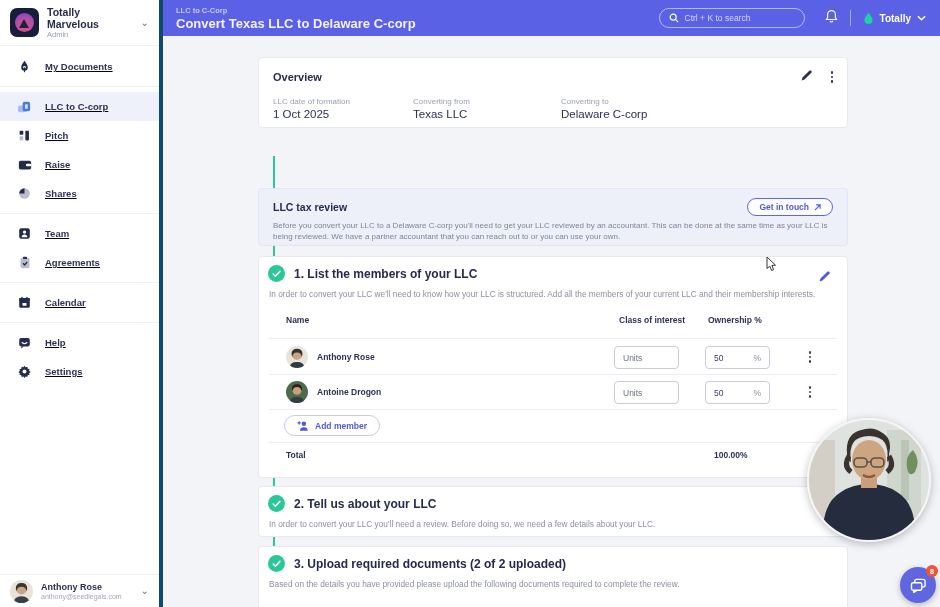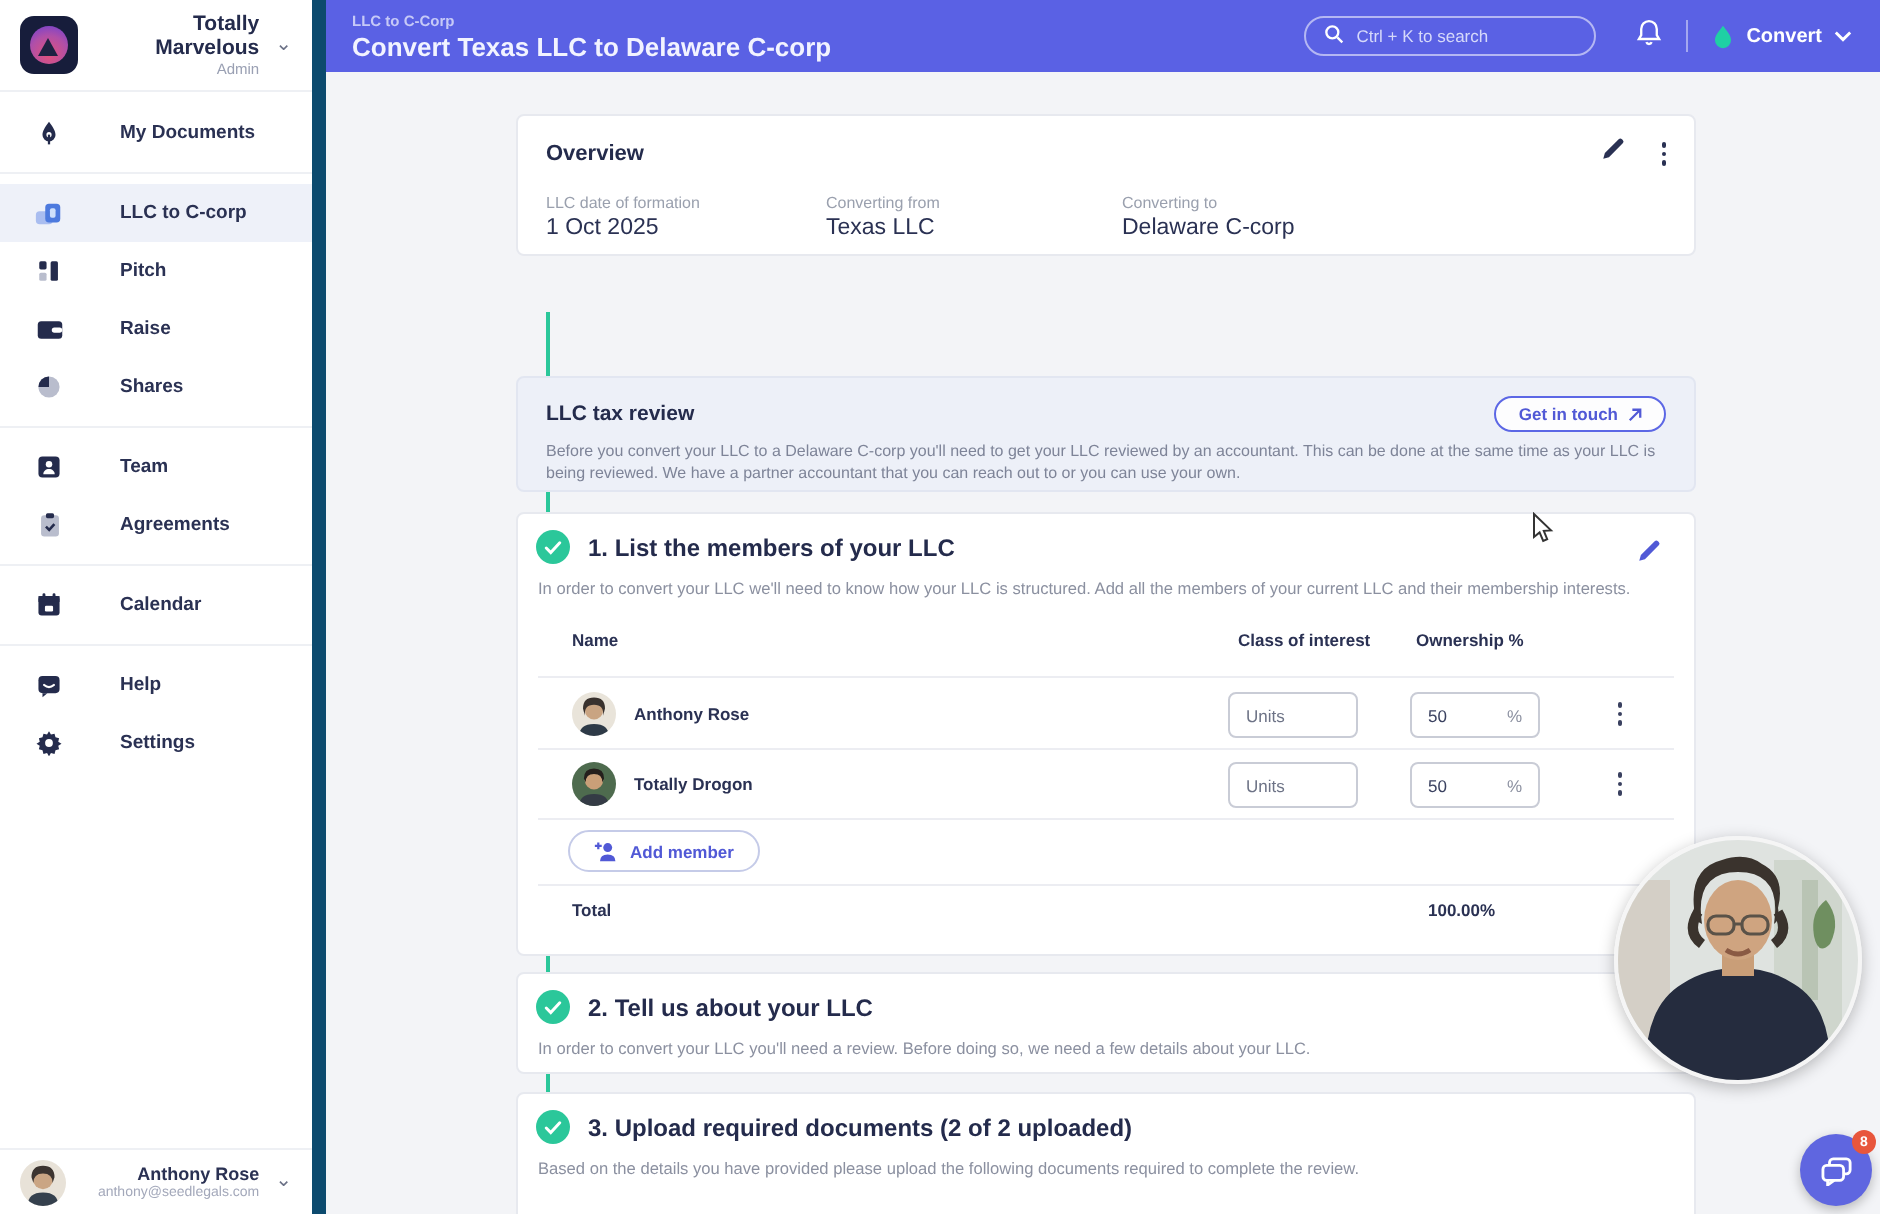--- a/index.html
+++ b/index.html
@@ -1,29 +1,29 @@
 <!DOCTYPE html>
 <html><head>
 <meta charset="utf-8">
 <style>
   * { margin:0; padding:0; box-sizing:border-box; }
   html,body { width:940px; height:607px; font-family:"Liberation Sans", sans-serif; }
   #frame { position:relative; width:940px; height:607px; background:#f3f4f7; overflow:hidden; }
 
   
-  .sidebar { position:absolute; left:0; top:0; width:163px; height:607px; background:#fff; border-right:7px solid #0c4a6e; z-index:5;text-align:right; }
+  .sidebar { position:absolute; left:0; top:0; width:163px; height:607px; background:#fff; border-right:4px solid #0c4a6e; z-index:5; }
   .org { display:flex; align-items:center; gap:8px; padding:8px 10px; height:46px; border-bottom:1px solid #eef0f4; }
   .org-logo { width:29px; height:29px; border-radius:7px; background:#171d3b; display:flex; align-items:center; justify-content:center; flex:none; }
   .org-logo .blob { width:19px; height:19px; border-radius:50%; background:radial-gradient(circle at 50% 75%, #e0527c 0%, #b04fa8 55%, #6b3fd4 100%); position:relative; }
   .org-logo .blob::after { content:""; position:absolute; left:4px; top:6px; border-left:5.5px solid transparent; border-right:5.5px solid transparent; border-bottom:9px solid #1c2242; }
   .org-meta { flex:1; min-width:0; }
   .org-name { font-size:10.5px; font-weight:bold; color:#242b4c; line-height:12px; }
   .org-role { font-size:7.5px; color:#9aa0b3; line-height:9px; }
   .nav { padding-top:6px; }
-  .nav-item { display:flex; align-items:center; gap:28px; height:29px; padding:0 0 0 17px; cursor:pointer; }
+  .nav-item { display:flex; align-items:center; gap:13px; height:29px; padding:0 0 0 17px; cursor:pointer;text-decoration:underline; }
   .nav-item.active { background:#eef1f9; }
   .nav-item .nav-label { font-size:9.5px; font-weight:bold; color:#2a3153; }
   .nav-ic { width:15px; height:15px; flex:none; display:flex; align-items:center; justify-content:center; }
   .nav-div { height:1px; background:#eef0f4; margin:5px 0; }
   .side-user { position:absolute; left:0; bottom:0; width:100%; height:33px; border-top:1px solid #eef0f4; display:flex; align-items:center; gap:8px; padding:0 10px; }
   .side-user .uavatar { width:23px; height:23px; border-radius:50%; overflow:hidden; flex:none; }
   .su-name { font-size:9px; font-weight:bold; color:#2a3153; line-height:10px; }
   .su-mail { font-size:7px; color:#a3a8ba; line-height:9px; }
   .chev { color:#6b7186; font-size:10px; line-height:10px; }
 
@@ -262,21 +262,21 @@
         <svg width="13" height="14" viewBox="0 0 16 18">
             <path d="M8 2 a5 5 0 0 1 5 5 v4 l1.5 2.5 H1.5 L3 11 V7 a5 5 0 0 1 5-5 Z" fill="none" stroke="#fff" stroke-width="1.5"></path>
             <path d="M6.3 15.5 a1.8 1.8 0 0 0 3.4 0" stroke="#fff" stroke-width="1.5" fill="none"></path>
           </svg>
       </span>
       <div class="tb-sep"></div>
       <div class="founders">
         <svg width="11" height="13" viewBox="0 0 12 14">
             <path d="M6 0.8 C3.8 4 1.6 6 1.6 8.7 a4.4 4.4 0 0 0 8.8 0 C10.4 6 8.2 4 6 0.8 Z" fill="#1fd0a4"></path>
           </svg>
-        <span>Convert</span>
+        <span>Totally</span>
         <svg width="9" height="6" viewBox="0 0 10 6">
             <path d="M1 1 L5 5 L9 1" stroke="#fff" stroke-width="1.6" fill="none"></path>
           </svg>
       </div>
     </div>
   </div>
 
   <div class="main">
     <div class="green-line"></div>
 
@@ -376,21 +376,21 @@
 
       <div class="mrow-name" style="top:124px">
         <div class="avatar">
           <svg width="22" height="22" viewBox="0 0 24 24">
               <rect width="24" height="24" fill="#4e6b4e"></rect>
               <circle cx="12" cy="10" r="5" fill="#c99f78"></circle>
               <path d="M6.5 9 q0-5.5 5.5-5.5 q5.5 0 5.5 5.5 l-1 2 q0-4.5-4.5-4.5 q-4.5 0-4.5 4.5 Z" fill="#241f1c"></path>
               <path d="M4 24 q0-6.5 8-6.5 q8 0 8 6.5 Z" fill="#343b45"></path>
             </svg>
         </div>
-        <span>Totally Drogon</span>
+        <span>Antoine Drogon</span>
       </div>
       <div class="inputbox" style="left:355px; top:124px">
         <span class="val" style="color:#6d7386">Units</span>
       </div>
       <div class="inputbox" style="left:446px; top:124px">
         <span class="val">50</span>
         <span class="suffix">%</span>
       </div>
       <div class="kebab" style="top:129px">
           <i></i>

